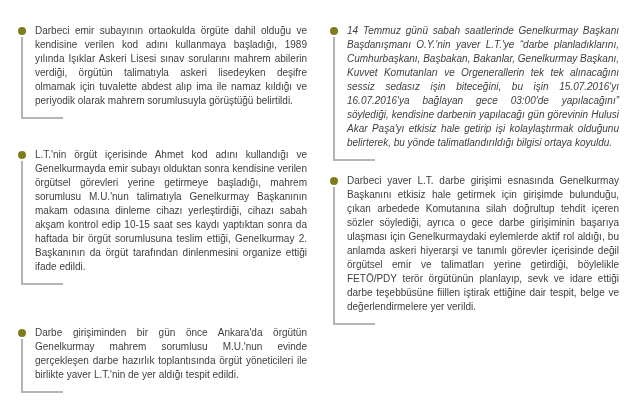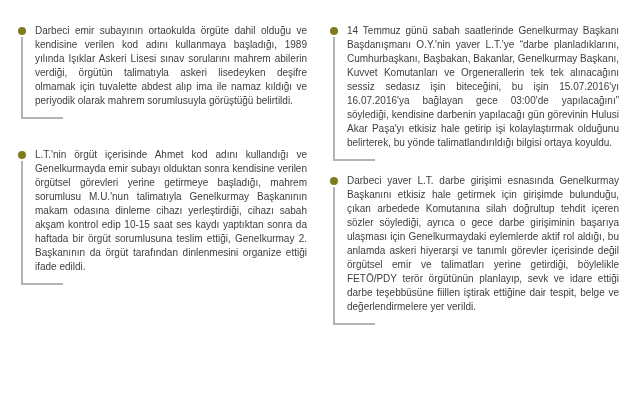--- a/index.html
+++ b/index.html
@@ -29,21 +29,21 @@
   .col{
     width:289px;
     flex:0 0 289px;
   }
   .block{
     position:relative;
     padding-left:17px;
   }
   .block.mb-lg{ margin-bottom:40px; }
   .block.mb-md{ margin-bottom:52px; }
-  .block.mb-sm{ margin-bottom:24px; }
+  .block.mb-sm{ margin-bottom:24px;font-style:italic; }
   .bullet{
     position:absolute;
     left:0;
     top:3px;
     width:8px;
     height:8px;
     border-radius:50%;
     background:var(--bullet);
   }
   .bracket{
@@ -78,20 +78,25 @@
         <span class="bracket"></span>
         <p class="block-text">Darbeci emir subayının ortaokulda örgüte dahil olduğu ve kendisine verilen kod adını kullanmaya başladığı, 1989 yılında Işıklar Askeri Lisesi sınav sorularını mahrem abilerin verdiği, örgütün talimatıyla askeri lisedeyken deşifre olmamak için tuvalette abdest alıp ima ile namaz kıldığı ve periyodik olarak mahrem sorumlusuyla görüştüğü belirtildi.</p>
       </div>
 
       <div class="block mb-md">
         <span class="bullet"></span>
         <span class="bracket"></span>
         <p class="block-text">L.T.'nin örgüt içerisinde Ahmet kod adını kullandığı ve Genelkurmayda emir subayı olduktan sonra kendisine verilen örgütsel görevleri yerine getirmeye başladığı, mahrem sorumlusu M.U.'nun talimatıyla Genelkurmay Başkanının makam odasına dinleme cihazı yerleştirdiği, cihazı sabah akşam kontrol edip 10-15 saat ses kaydı yaptıktan sonra da haftada bir örgüt sorumlusuna teslim ettiği, Genelkurmay 2. Başkanının da örgüt tarafından dinlenmesini organize ettiği ifade edildi.</p>
       </div>
 
+      <div class="block">
+        <span class="bullet"></span>
+        <span class="bracket"></span>
+        <p class="block-text">Darbe girişiminden bir gün önce Ankara'da örgütün Genelkurmay mahrem sorumlusu M.U.'nun evinde gerçekleşen darbe hazırlık toplantısında örgüt yöneticileri ile birlikte yaver L.T.'nin de yer aldığı tespit edildi.</p>
+      </div>
 
     </div>
 
     <div class="col">
 
       <div class="block mb-sm">
         <span class="bullet"></span>
         <span class="bracket"></span>
         <p class="block-text">14 Temmuz günü sabah saatlerinde Genelkurmay Başkanı Başdanışmanı O.Y.'nin yaver L.T.'ye “darbe planladıklarını, Cumhurbaşkanı, Başbakan, Bakanlar, Genelkurmay Başkanı, Kuvvet Komutanları ve Orgenerallerin tek tek alınacağını sessiz sedasız işin biteceğini, bu işin 15.07.2016'yı 16.07.2016'ya bağlayan gece 03:00'de yapılacağını” söylediği, kendisine darbenin yapılacağı gün görevinin Hulusi Akar Paşa'yı etkisiz hale getirip işi kolaylaştırmak olduğunu belirterek, bu yönde talimatlandırıldığı bilgisi ortaya koyuldu.</p>
       </div>

